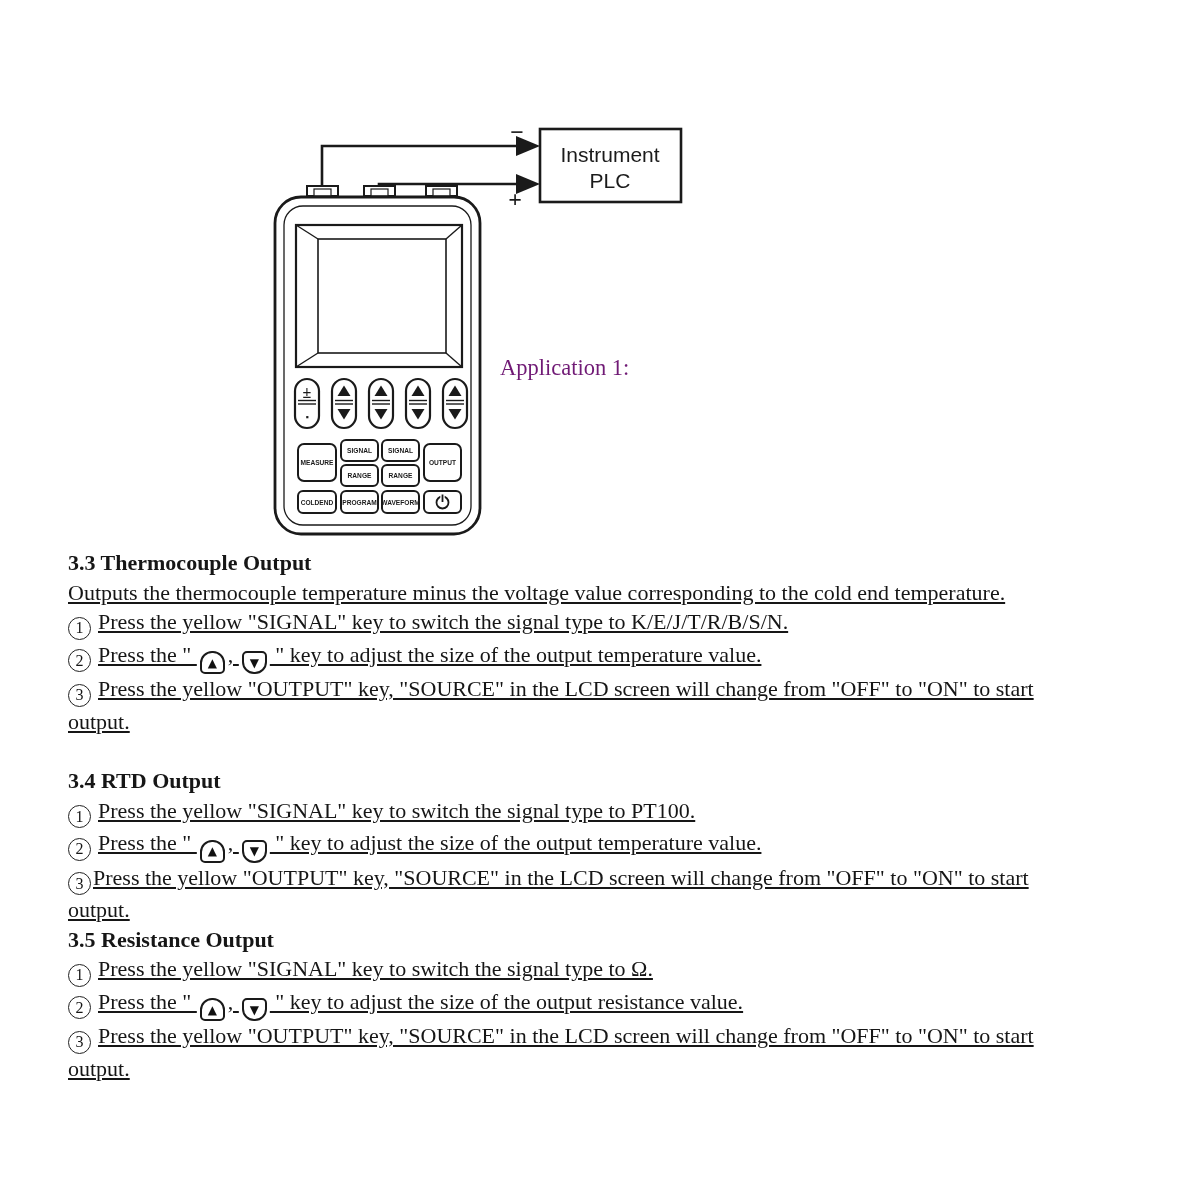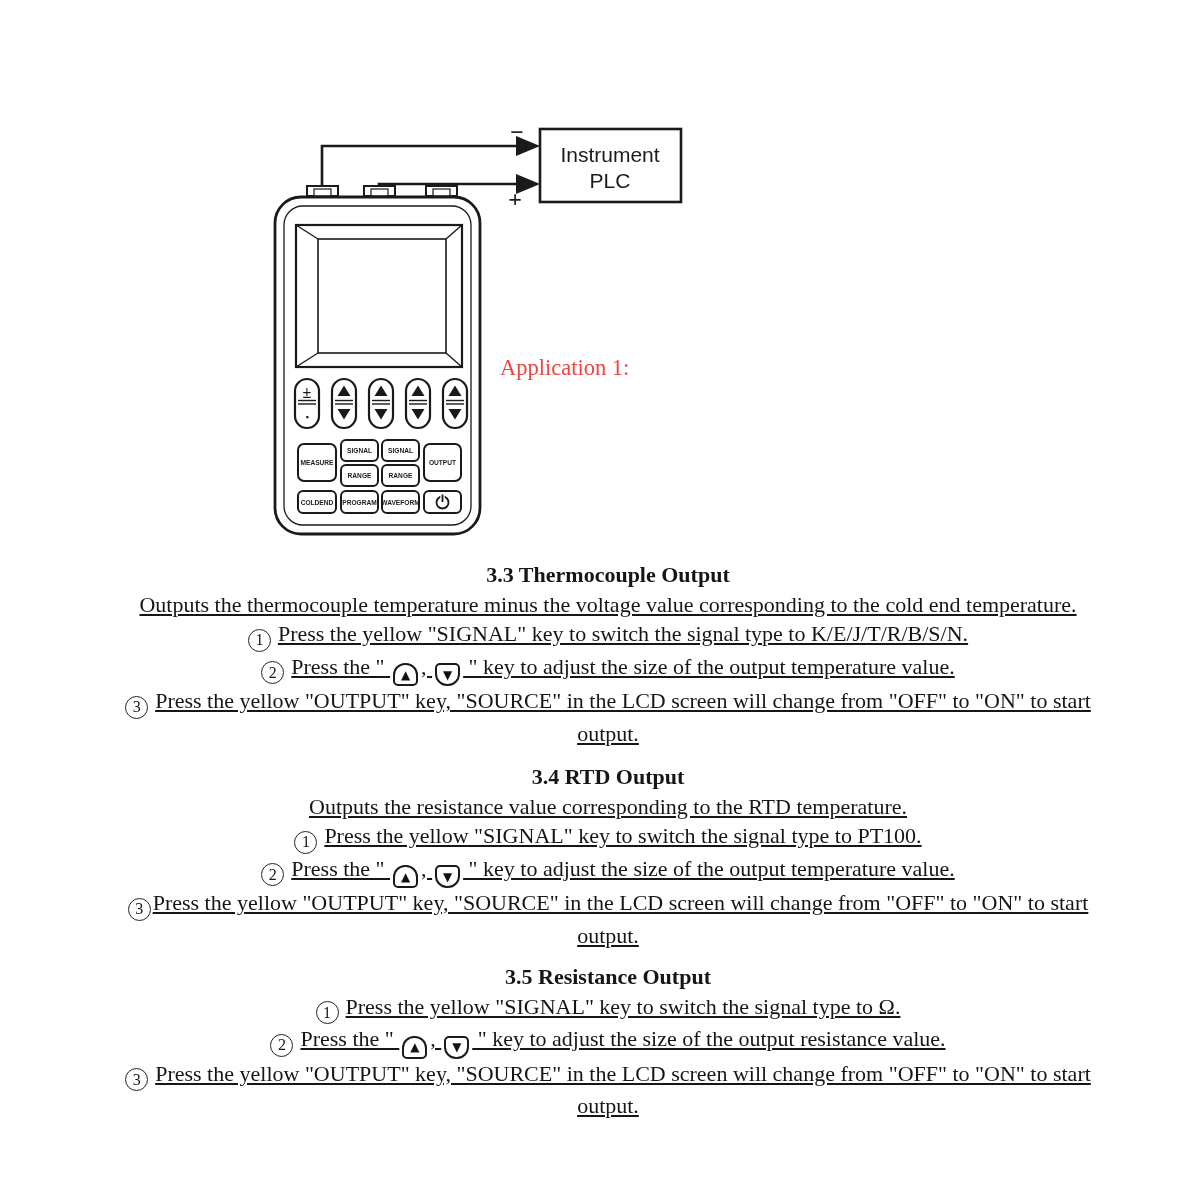--- a/index.html
+++ b/index.html
@@ -7,28 +7,28 @@
   body {
     width:1200px; height:1200px;
     font-family:"Liberation Serif", serif;
     color:#1a1a1a;
   }
   .page { position:relative; width:1200px; height:1200px; background:#ffffff; overflow:hidden; }
 
   
   .diagram { position:absolute; left:0; top:0; width:1200px; height:548px; }
   .diagram svg { position:absolute; left:0; top:0; }
-  .caption { position:absolute; left:500px; top:353px; font-size:22.5px; line-height:29px; color:#ef4444; }
+  .caption { position:absolute; left:500px; top:353px; font-size:22.5px; line-height:29px; color:#701a75; }
 
   
-  .content { position:absolute; left:68px; top:560px; width:1080px; font-size:22px; color:#161616;text-align:center; }
+  .content { position:absolute; left:68px; top:548px; width:1080px; font-size:22px; color:#161616; }
   .sec-title { font-size:22px; font-weight:bold; line-height:29.5px; white-space:nowrap; }
   .line { font-size:22px; line-height:29.5px; white-space:nowrap;text-decoration:underline; }
-  .sec-34 .sec-title { margin-top:14px; }
-  .sec-35 .sec-title { margin-top:12px; }
+  .sec-34 .sec-title { margin-top:30px; }
+  .sec-35 .sec-title { margin-top:0; }
 
   .cnum {
     display:inline-flex; align-items:center; justify-content:center;
     width:23px; height:23px; border:1.6px solid #222; border-radius:50%;
     font-size:16px; line-height:1; vertical-align:-4px; margin-right:7px;
     font-family:"Liberation Serif", serif;
   }
   .cnum.tight { margin-right:2px; }
 
   .kicon {
@@ -171,21 +171,20 @@
       <div class="sec-title">3.3 Thermocouple Output</div>
       <p class="line">Outputs the thermocouple temperature minus the voltage value corresponding to the cold end temperature.</p>
       <p class="line"><span class="cnum">1</span><span>Press the yellow "SIGNAL" key to switch the signal type to K/E/J/T/R/B/S/N.</span></p>
       <p class="line"><span class="cnum">2</span><span>Press the " </span><span class="kicon up">▲</span><span>, </span><span class="kicon down">▼</span><span> " key to adjust the size of the output temperature value.</span></p>
       <p class="line"><span class="cnum">3</span><span>Press the yellow "OUTPUT" key, "SOURCE" in the LCD screen will change from "OFF" to "ON" to start</span></p>
       <p class="line">output.</p>
     </div>
 
     <div class="sec-34">
       <div class="sec-title">3.4 RTD Output</div>
-      <p class="line">Outputs the resistance value corresponding to the RTD temperature.</p>
       <p class="line"><span class="cnum">1</span><span>Press the yellow "SIGNAL" key to switch the signal type to PT100.</span></p>
       <p class="line"><span class="cnum">2</span><span>Press the " </span><span class="kicon up">▲</span><span>, </span><span class="kicon down">▼</span><span> " key to adjust the size of the output temperature value.</span></p>
       <p class="line"><span class="cnum tight">3</span><span>Press the yellow "OUTPUT" key, "SOURCE" in the LCD screen will change from "OFF" to "ON" to start</span></p>
       <p class="line">output.</p>
     </div>
 
     <div class="sec-35">
       <div class="sec-title">3.5 Resistance Output</div>
       <p class="line"><span class="cnum">1</span><span>Press the yellow "SIGNAL" key to switch the signal type to Ω.</span></p>
       <p class="line"><span class="cnum">2</span><span>Press the " </span><span class="kicon up">▲</span><span>, </span><span class="kicon down">▼</span><span> " key to adjust the size of the output resistance value.</span></p>

